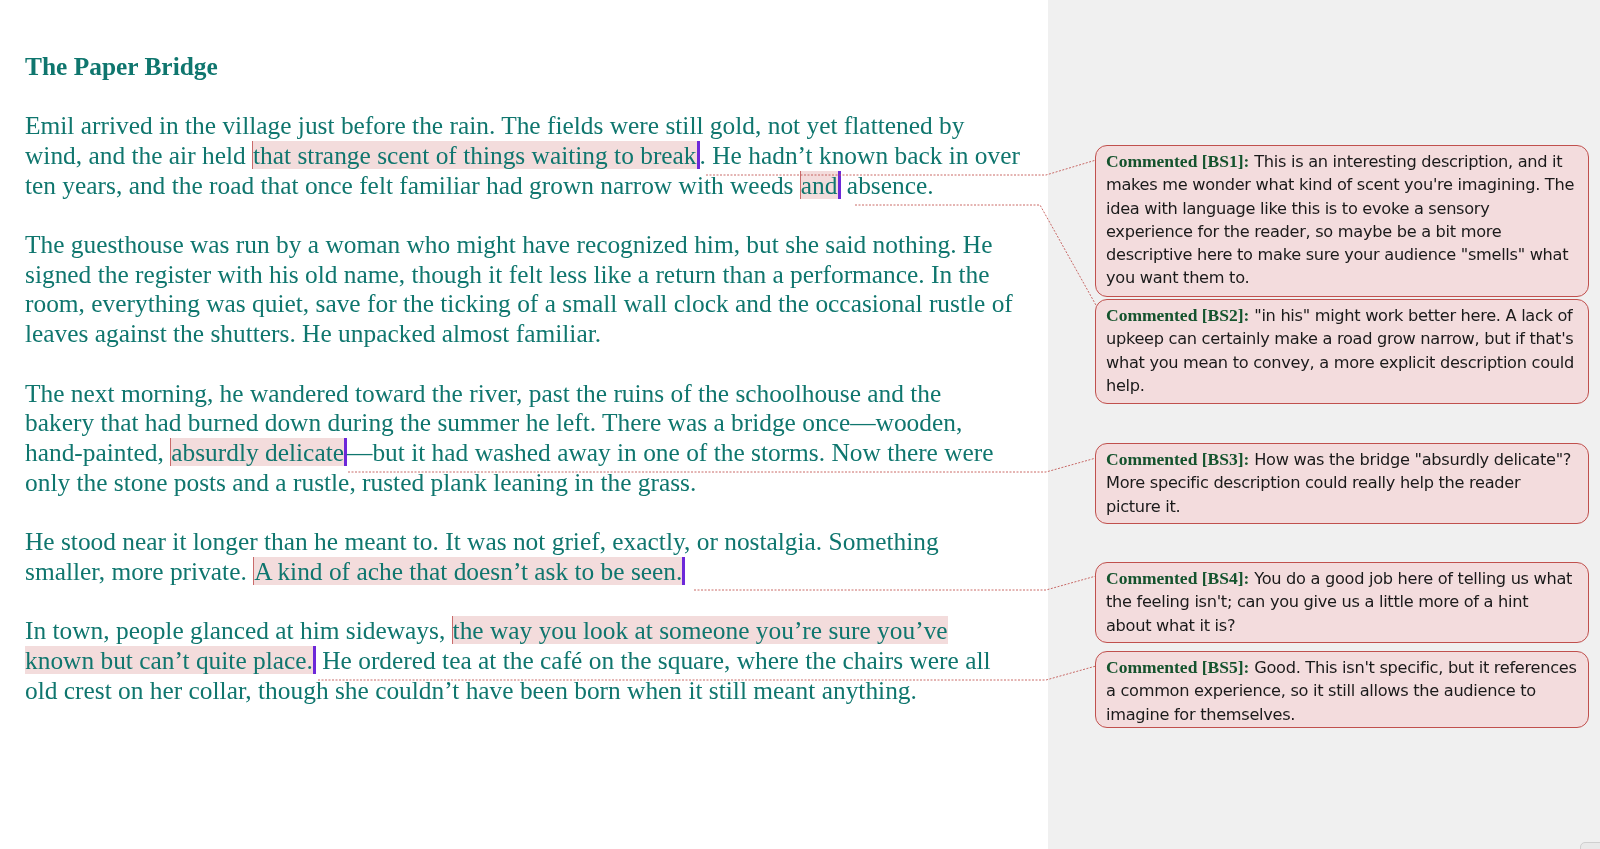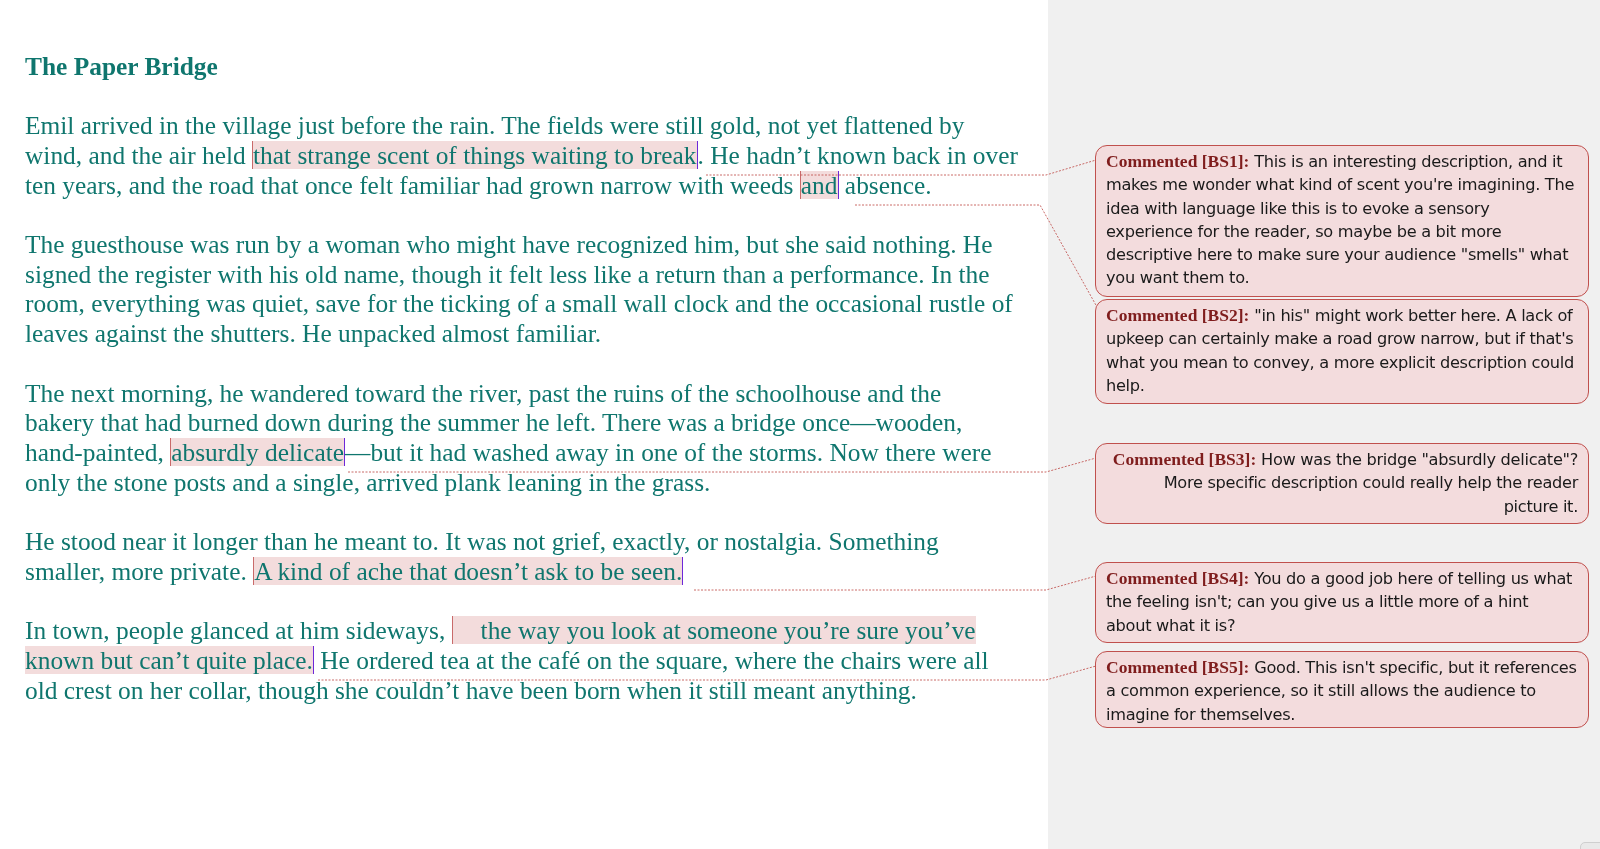--- a/index.html
+++ b/index.html
@@ -38,24 +38,24 @@
       line-height: 29.7px;
     }
     .doc p {
       margin: 0 0 29.7px 0;
       white-space: nowrap;
     }
     .doc .line { display: block; }
     .hl {
       background: #f3dcdc;
       border-left: 1px solid #c96a6a;
-      border-right: 1px solid #6d28d9;
+      border-right: 3px solid #6d28d9;
       padding: 0 0;
     }
-    .hl.open-end { border-right: none; padding-left: 28px; }
+    .hl.open-end { border-right: none; }
     .hl.open-start { border-left: none; font-family: Liberation Serif, serif; }
 
     .comment-pane {
       position: absolute;
       left: 1048px;
       top: 0;
       width: 552px;
       height: 849px;
       background: #f0f0f0;
     }
@@ -72,21 +72,21 @@
       font-size: 16.2px;
       line-height: 23.3px;
       color: #1a1a1a;
       letter-spacing: -0.3px;
     }
     .comment .tag {
       font-family: "Liberation Serif", serif;
       font-weight: bold;
       font-size: 17.5px;
       letter-spacing: 0;
-      color: #7f1d1d;
+      color: #14532d;
     }
     .connectors {
       position: absolute;
       left: 0; top: 0;
       width: 1600px; height: 849px;
       pointer-events: none;
     }
     .corner-box {
       position: absolute;
       left: 1580px;
@@ -115,21 +115,21 @@
       <span class="line">The guesthouse was run by a woman who might have recognized him, but she said nothing. He</span>
       <span class="line">signed the register with his old name, though it felt less like a return than a performance. In the</span>
       <span class="line">room, everything was quiet, save for the ticking of a small wall clock and the occasional rustle of</span>
       <span class="line">leaves against the shutters. He unpacked almost familiar.</span>
     </p>
 
     <p>
       <span class="line">The next morning, he wandered toward the river, past the ruins of the schoolhouse and the</span>
       <span class="line">bakery that had burned down during the summer he left. There was a bridge once—wooden,</span>
       <span class="line"><span>hand-painted, </span><span class="hl" id="a3">absurdly delicate</span><span>—but it had washed away in one of the storms. Now there were</span></span>
-      <span class="line">only the stone posts and a single, arrived plank leaning in the grass.</span>
+      <span class="line">only the stone posts and a rustle, rusted plank leaning in the grass.</span>
     </p>
 
     <p>
       <span class="line">He stood near it longer than he meant to. It was not grief, exactly, or nostalgia. Something</span>
       <span class="line"><span>smaller, more private. </span><span class="hl" id="a4">A kind of ache that doesn’t ask to be seen.</span></span>
     </p>
 
     <p>
       <span class="line"><span>In town, people glanced at him sideways, </span><span class="hl open-end">the way you look at someone you’re sure you’ve</span></span>
       <span class="line"><span class="hl open-start" id="a5">known but can’t quite place.</span><span> He ordered tea at the café on the square, where the chairs were all</span></span>
@@ -159,21 +159,21 @@
 <div class="comment" style="top:145px;height:152px;">
   <span class="tag">Commented [BS1]:</span>
   <span>This is an interesting description, and it makes me wonder what kind of scent you're imagining. The idea with language like this is to evoke a sensory experience for the reader, so maybe be a bit more descriptive here to make sure your audience "smells" what you want them to.</span>
 </div>
 
 <div class="comment" style="top:299px;height:105px;">
   <span class="tag">Commented [BS2]:</span>
   <span>"in his" might work better here. A lack of upkeep can certainly make a road grow narrow, but if that's what you mean to convey, a more explicit description could help.</span>
 </div>
 
-<div class="comment" style="top:443px;height:81px;text-align:right;">
+<div class="comment" style="top:443px;height:81px;">
   <span class="tag">Commented [BS3]:</span>
   <span>How was the bridge "absurdly delicate"? More specific description could really help the reader picture it.</span>
 </div>
 
 <div class="comment" style="top:562px;height:81px;">
   <span class="tag">Commented [BS4]:</span>
   <span>You do a good job here of telling us what the feeling isn't; can you give us a little more of a hint about what it is?</span>
 </div>
 
 <div class="comment" style="top:651px;height:77px;">

